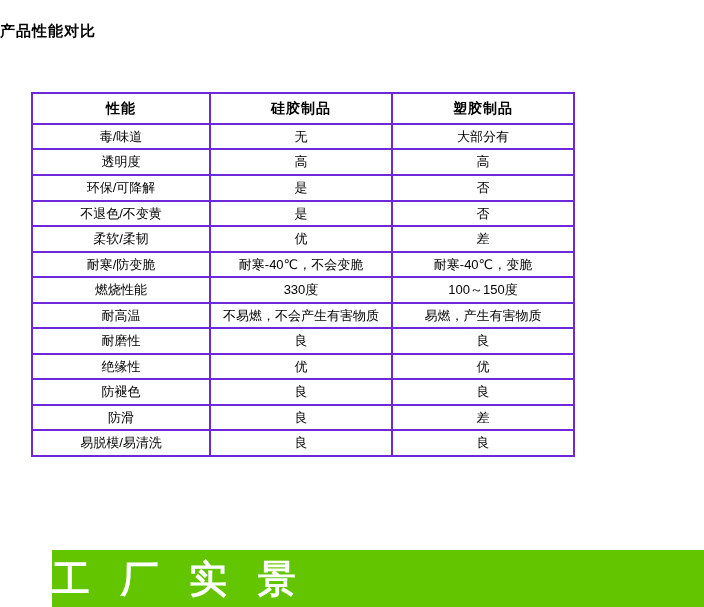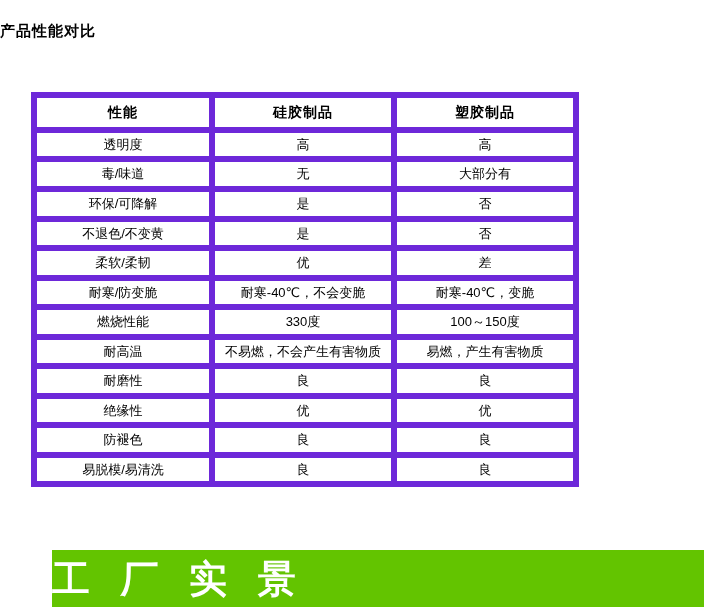--- a/index.html
+++ b/index.html
@@ -35,21 +35,21 @@
     top: 92px;
     left: 31px;
     width: 542px;
   }
   table.compare {
     border-collapse: collapse;
     width: 542px;
     table-layout: fixed;
   }
   table.compare td, table.compare th {
-    border: 6px solid #6d28d9;
+    border: 2px solid #6d28d9;
     font-size: 13px;
     text-align: center;
     vertical-align: middle;
     padding: 3px 4px;
     line-height: 1.35;
     font-weight: normal;
   }
   table.compare thead th {
     font-weight: bold;
     font-size: 14px;
@@ -104,28 +104,28 @@
       </colgroup>
       <thead>
         <tr>
           <th>性能</th>
           <th>硅胶制品</th>
           <th>塑胶制品</th>
         </tr>
       </thead>
       <tbody>
         <tr>
+          <td>毒/味道</td>
+          <td>无</td>
+          <td>大部分有</td>
+        </tr>
+        <tr>
           <td>透明度</td>
           <td>高</td>
           <td>高</td>
-        </tr>
-        <tr>
-          <td>毒/味道</td>
-          <td>无</td>
-          <td>大部分有</td>
         </tr>
         <tr>
           <td>环保/可降解</td>
           <td>是</td>
           <td>否</td>
         </tr>
         <tr class="row-tall">
           <td>不退色/不变黄</td>
           <td>是</td>
           <td>否</td>
@@ -158,20 +158,25 @@
         <tr>
           <td>绝缘性</td>
           <td>优</td>
           <td>优</td>
         </tr>
         <tr>
           <td>防褪色</td>
           <td>良</td>
           <td>良</td>
         </tr>
+        <tr>
+          <td>防滑</td>
+          <td>良</td>
+          <td>差</td>
+        </tr>
         <tr class="row-tall">
           <td>易脱模/易清洗</td>
           <td>良</td>
           <td>良</td>
         </tr>
       </tbody>
     </table>
   </div>
 
   <div class="green-band" style="background: rgb(99, 196, 0);">

